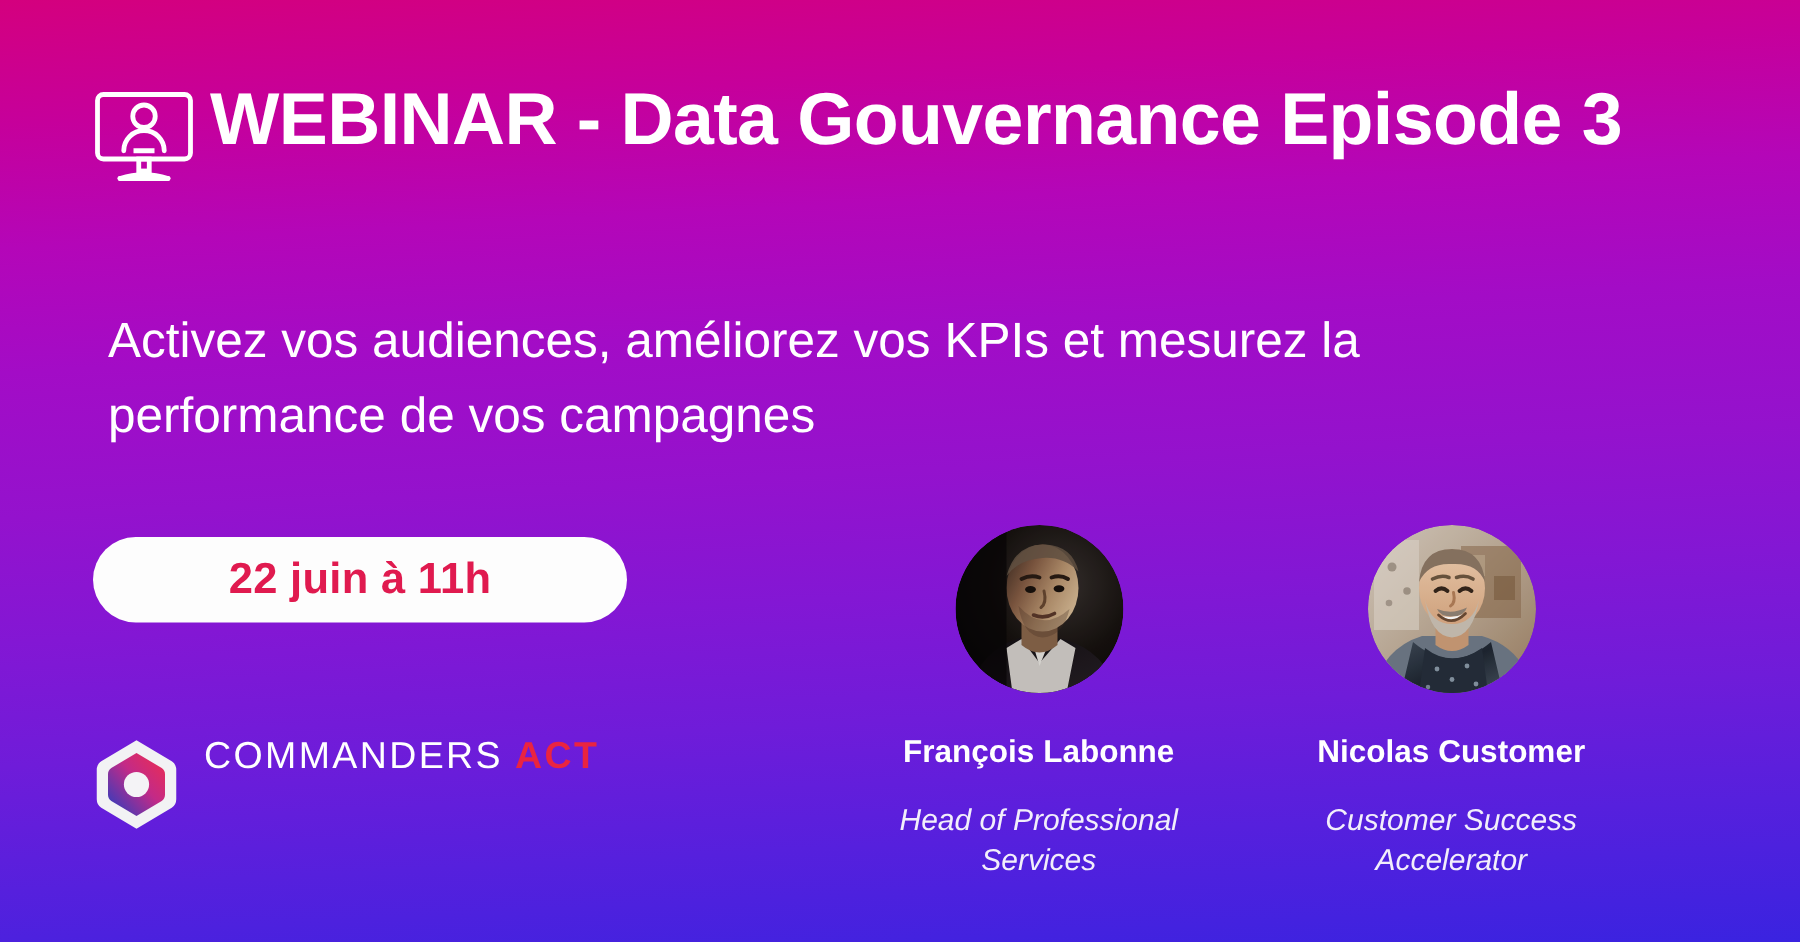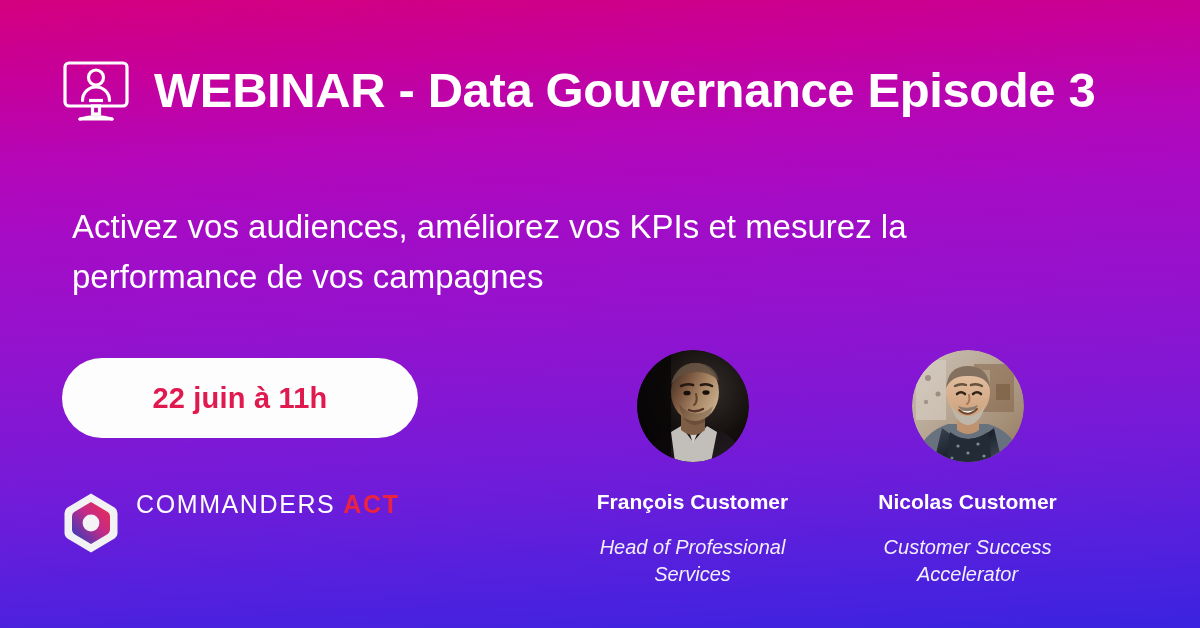--- a/index.html
+++ b/index.html
@@ -26,22 +26,21 @@
     font-family: "Liberation Sans", sans-serif;
     -webkit-font-smoothing: antialiased;
   }
 
   
   .header-row {
     position: absolute;
     left: 60px;
     top: 55px;
     display: flex;
-    align-items: center;
-    gap: 22px;
+    gap: 8px;
   }
 
   .webinar-icon {
     width: 72px;
     height: 72px;
     flex: 0 0 auto;
     display: block;
   }
 
   .title {
@@ -66,21 +65,21 @@
     line-height: 1.5;
     margin: 10px;
   }
 
   
   .date-pill {
     position: absolute;
     left: 62px;
     top: 358px;
     width: 356px;
-    height: 80px;
+    height: 57px;
     background: #fdfdfd;
     border-radius: 40px;
     display: flex;
     align-items: center;
     justify-content: center;
     box-sizing: border-box;
   }
 
   .date-pill-text {
     color: #e01a4f;
@@ -272,21 +271,21 @@
 
             <path d="M52 60 q7 3 14 -1" stroke="#5e3b2c" stroke-width="2.4" fill="none" stroke-linecap="round"></path>
 
             <path d="M42 54 q16 18 34 2 q-4 18 -18 19 q-13 -1 -16 -21 z" fill="#4b3326" opacity="0.3"></path>
 
             <rect x="0" y="0" width="34" height="112" fill="#090607" opacity="0.72"></rect>
             <rect x="0" y="0" width="112" height="112" fill="#000000" opacity="0.12"></rect>
           </g>
         </svg>
       </div>
-      <div class="speaker-name">François Customer</div>
+      <div class="speaker-name">François Labonne</div>
       <div class="speaker-role">Head of Professional Services</div>
     </div>
 
     <div class="speaker">
       <div class="avatar">
         <svg viewBox="0 0 112 112" xmlns="http://www.w3.org/2000/svg" aria-hidden="true">
           <defs>
             <linearGradient id="bg2" x1="0" y1="0" x2="1" y2="1">
               <stop offset="0%" stop-color="#d8cfc3"></stop>
               <stop offset="45%" stop-color="#bfae9b"></stop>

